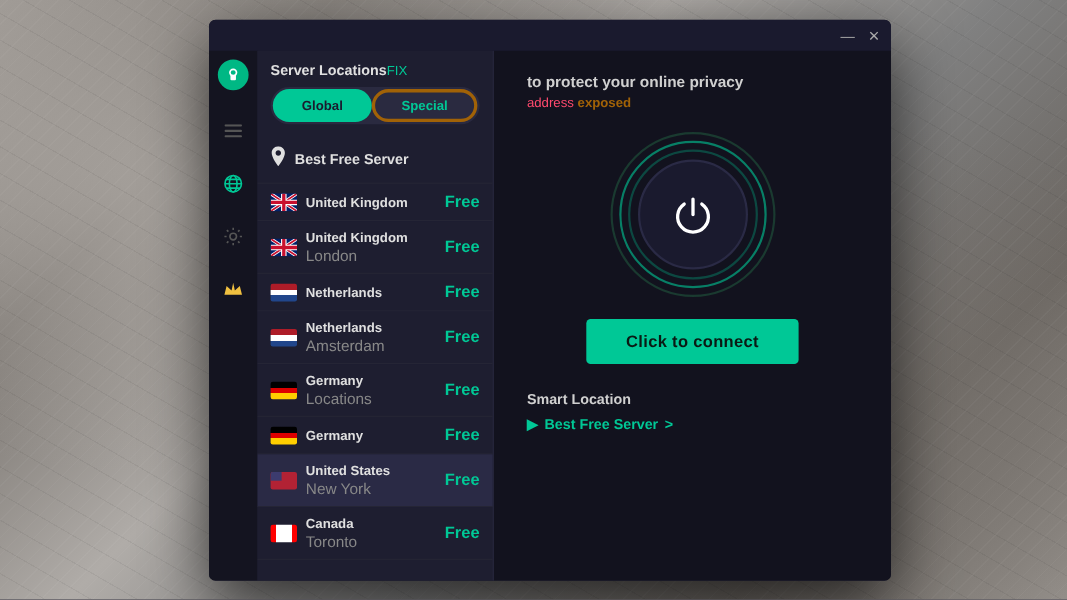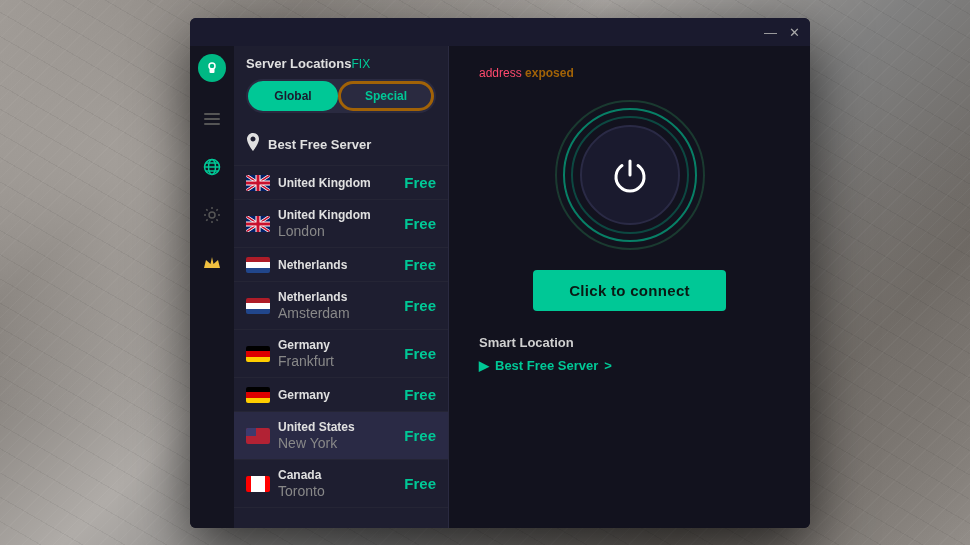--- a/index.html
+++ b/index.html
@@ -569,21 +569,21 @@
             <div class="server-name">Netherlands</div>
             <div class="server-sub">Amsterdam</div>
           </div>
           <div class="server-badge">Free</div>
         </div>
 
         <div class="server-item">
           <div class="server-flag flag-de"></div>
           <div class="server-info">
             <div class="server-name">Germany</div>
-            <div class="server-sub">Frankfurt</div>
+            <div class="server-sub">Locations</div>
           </div>
           <div class="server-badge">Free</div>
         </div>
 
         <div class="server-item">
           <div class="server-flag flag-de"></div>
           <div class="server-info">
             <div class="server-name">Germany</div>
           </div>
           <div class="server-badge">Free</div>
@@ -604,20 +604,23 @@
             <div class="server-name">Canada</div>
             <div class="server-sub">Toronto</div>
           </div>
           <div class="server-badge">Free</div>
         </div>
 
       </div>
     </div>
 
     <div class="right-panel">
+      <div class="privacy-text">
+        <span>to protect your online privacy</span>
+      </div>
       <div class="ip-exposed">
         <span>address</span> <span style="color:#a16207;font-weight:bold;">exposed</span>
       </div>
 
       <div class="power-circle-outer">
         <div class="power-btn-inner">
           <svg class="power-icon-svg" viewBox="0 0 44 44" fill="none">
             <path d="M22 8 V22" stroke="white" stroke-width="3" stroke-linecap="round"></path>
             <path d="M14 12.5 A14 14 0 1 0 30 12.5" stroke="white" stroke-width="3" fill="none" stroke-linecap="round"></path>
           </svg>

